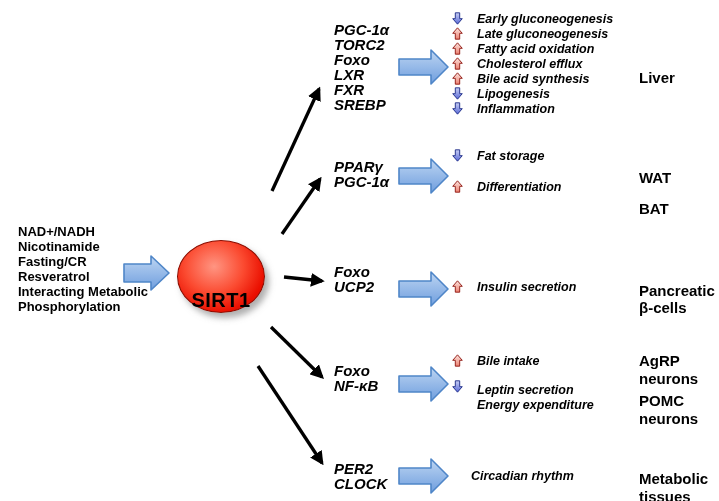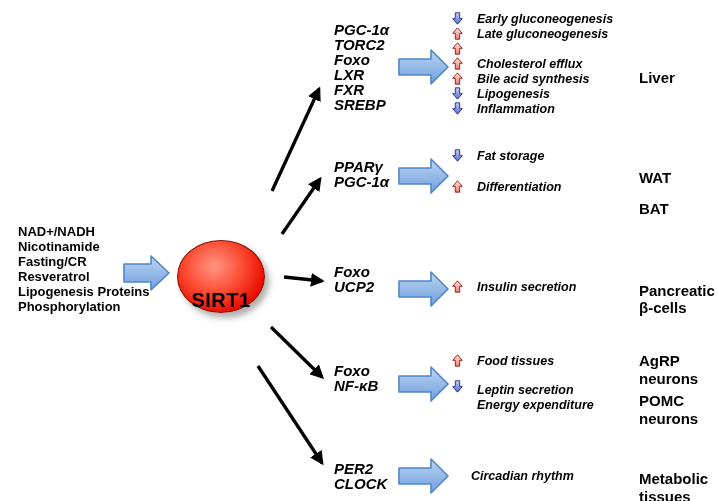--- a/index.html
+++ b/index.html
@@ -66,21 +66,21 @@
     <polygon points="399,281 431,281 431,272 448,289 431,306 431,297 399,297" fill="url(#gBlue)" stroke="#4f86c8" stroke-width="1.6" stroke-linejoin="round"></polygon>
     <polygon points="399,376 431,376 431,367 448,384 431,401 431,392 399,392" fill="url(#gBlue)" stroke="#4f86c8" stroke-width="1.6" stroke-linejoin="round"></polygon>
     <polygon points="399,468 431,468 431,459 448,476 431,493 431,484 399,484" fill="url(#gBlue)" stroke="#4f86c8" stroke-width="1.6" stroke-linejoin="round"></polygon>
   </svg>
 
   <div class="abs inputs">
     <div>NAD+/NADH</div>
     <div>Nicotinamide</div>
     <div>Fasting/CR</div>
     <div>Resveratrol</div>
-    <div>Lipogenesis Proteins</div>
+    <div>Interacting Metabolic</div>
     <div>Phosphorylation</div>
   </div>
 
   <div class="abs hub">
     <span>SIRT1</span>
   </div>
 
   <div class="abs genes" style="top:22px">
     <div>PGC-1α</div>
     <div>TORC2</div>
@@ -115,20 +115,21 @@
   <div class="abs fx" style="top:27px">
     <svg class="fx-icon" viewBox="0 0 12 14">
         <use href="#sym-up"></use>
       </svg>
     <span class="lbl">Late gluconeogenesis</span>
   </div>
   <div class="abs fx" style="top:42px">
     <svg class="fx-icon" viewBox="0 0 12 14">
         <use href="#sym-up"></use>
       </svg>
+    <span class="lbl">Fatty acid oxidation</span>
   </div>
   <div class="abs fx" style="top:57px">
     <svg class="fx-icon" viewBox="0 0 12 14">
         <use href="#sym-up"></use>
       </svg>
     <span class="lbl">Cholesterol efflux</span>
   </div>
   <div class="abs fx" style="top:72px">
     <svg class="fx-icon" viewBox="0 0 12 14">
         <use href="#sym-up"></use>
@@ -165,21 +166,21 @@
     <svg class="fx-icon" viewBox="0 0 12 14">
         <use href="#sym-up"></use>
       </svg>
     <span class="lbl">Insulin secretion</span>
   </div>
 
   <div class="abs fx" style="top:354px">
     <svg class="fx-icon" viewBox="0 0 12 14">
         <use href="#sym-up"></use>
       </svg>
-    <span class="lbl">Food tissues</span>
+    <span class="lbl">Bile intake</span>
   </div>
   <div class="abs fx two" style="top:383px">
     <svg class="fx-icon" viewBox="0 0 12 14">
         <use href="#sym-down"></use>
       </svg>
     <span class="lbl">Leptin secretion
 Energy expenditure</span>
   </div>
 
   <div class="abs fx-only" style="left:471px;top:469px">Circadian rhythm</div>

